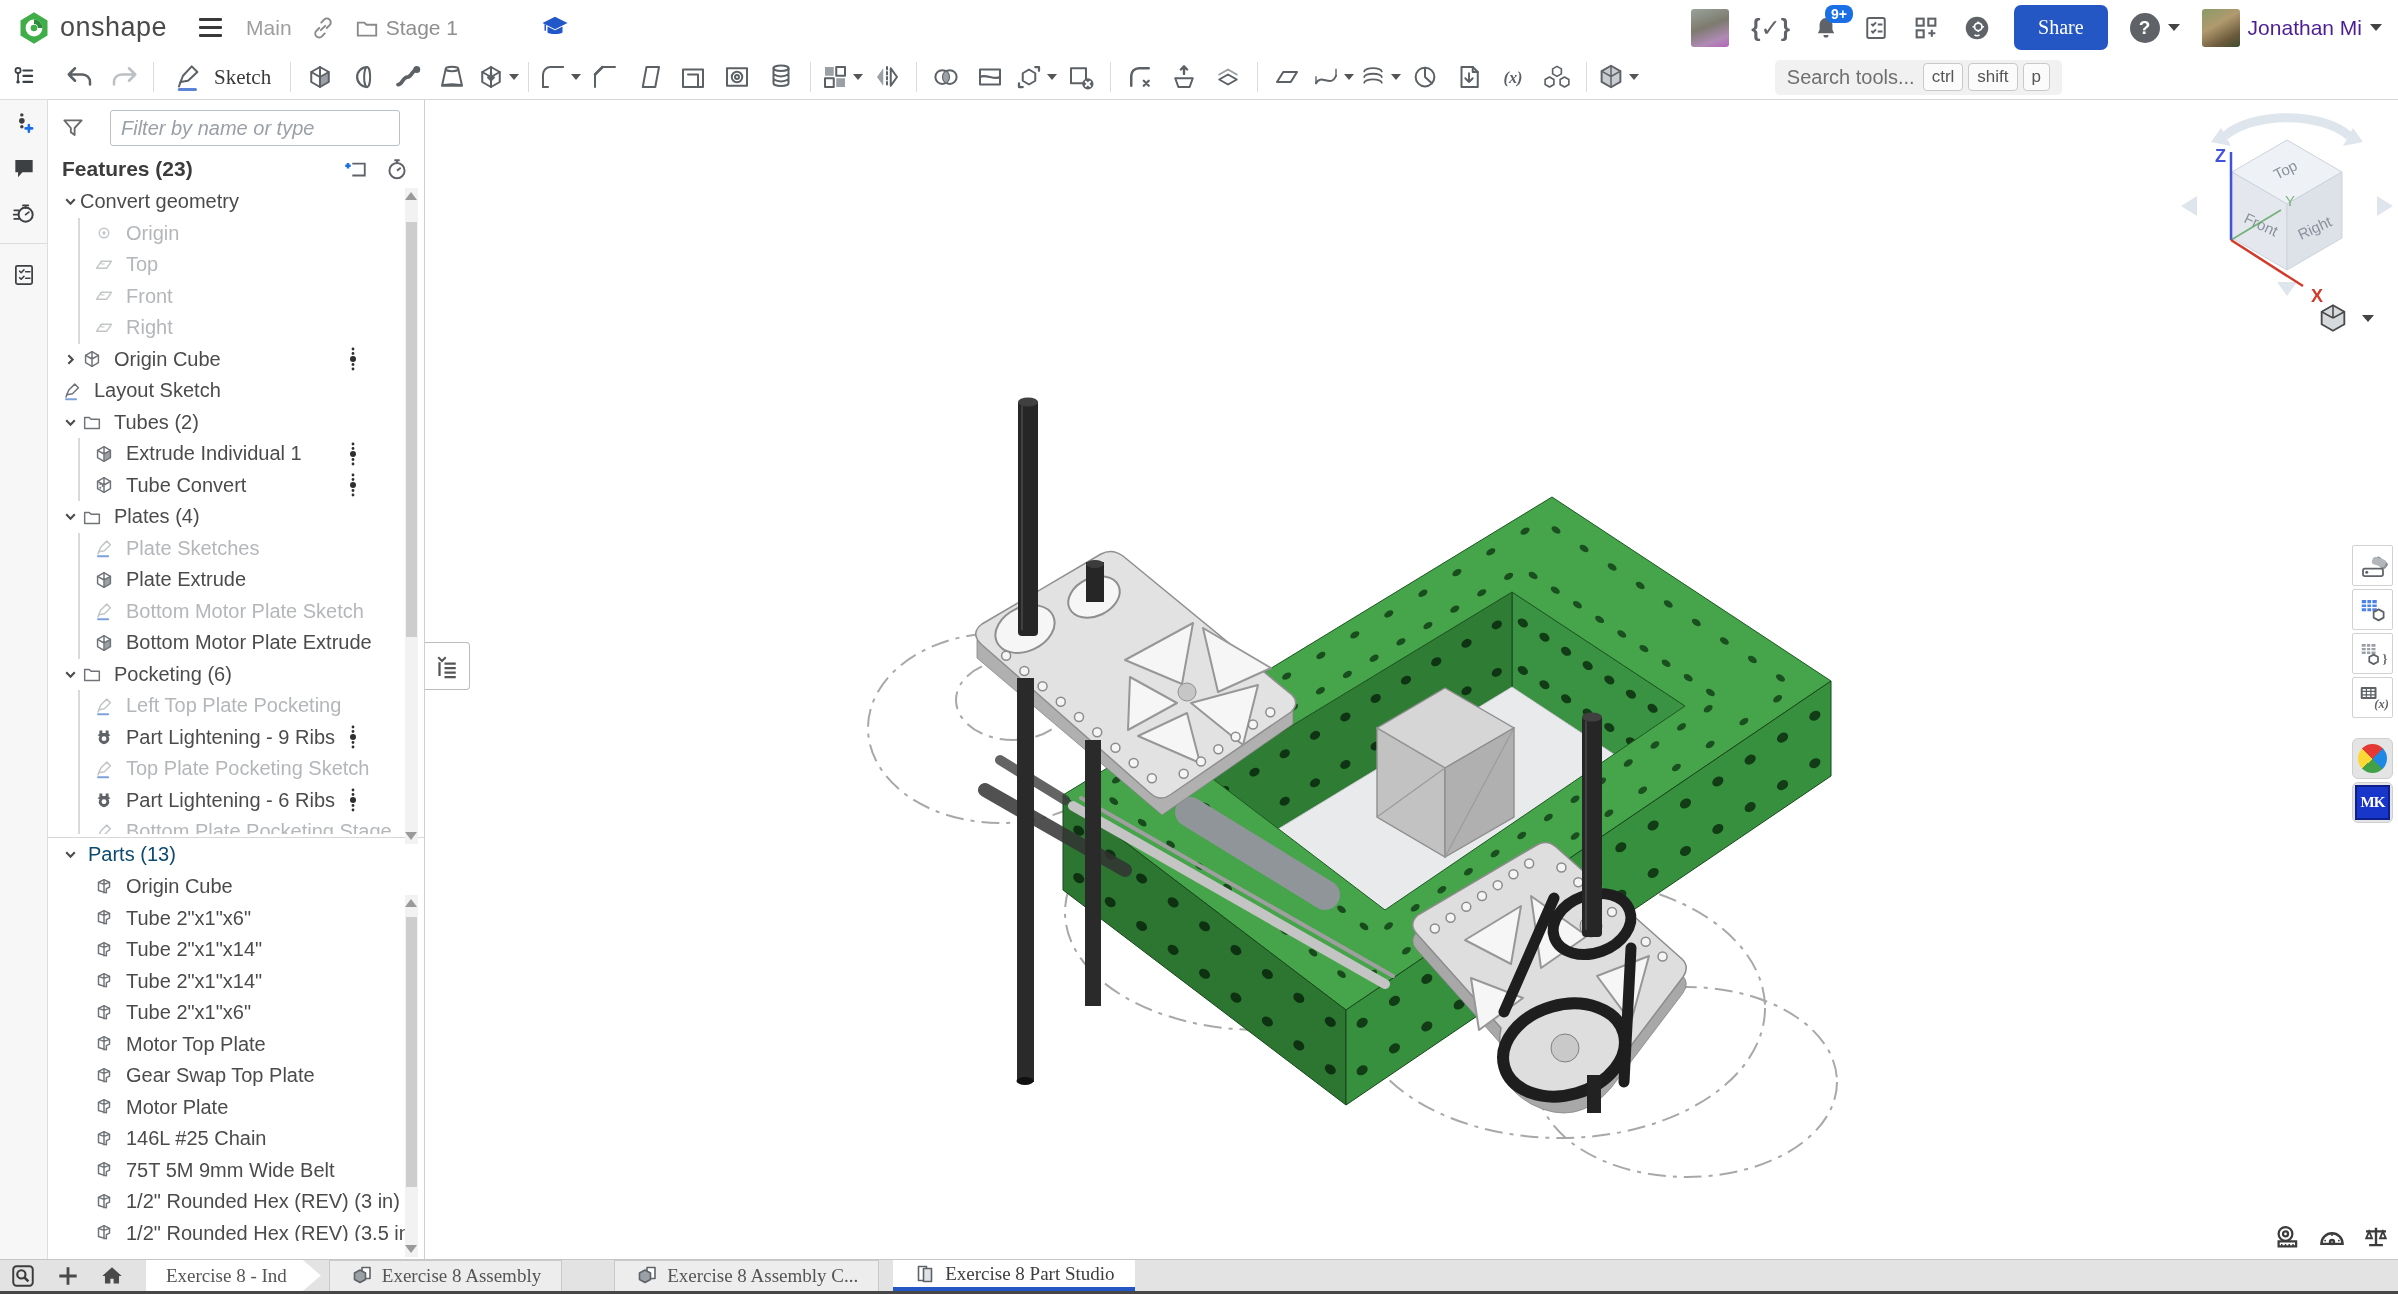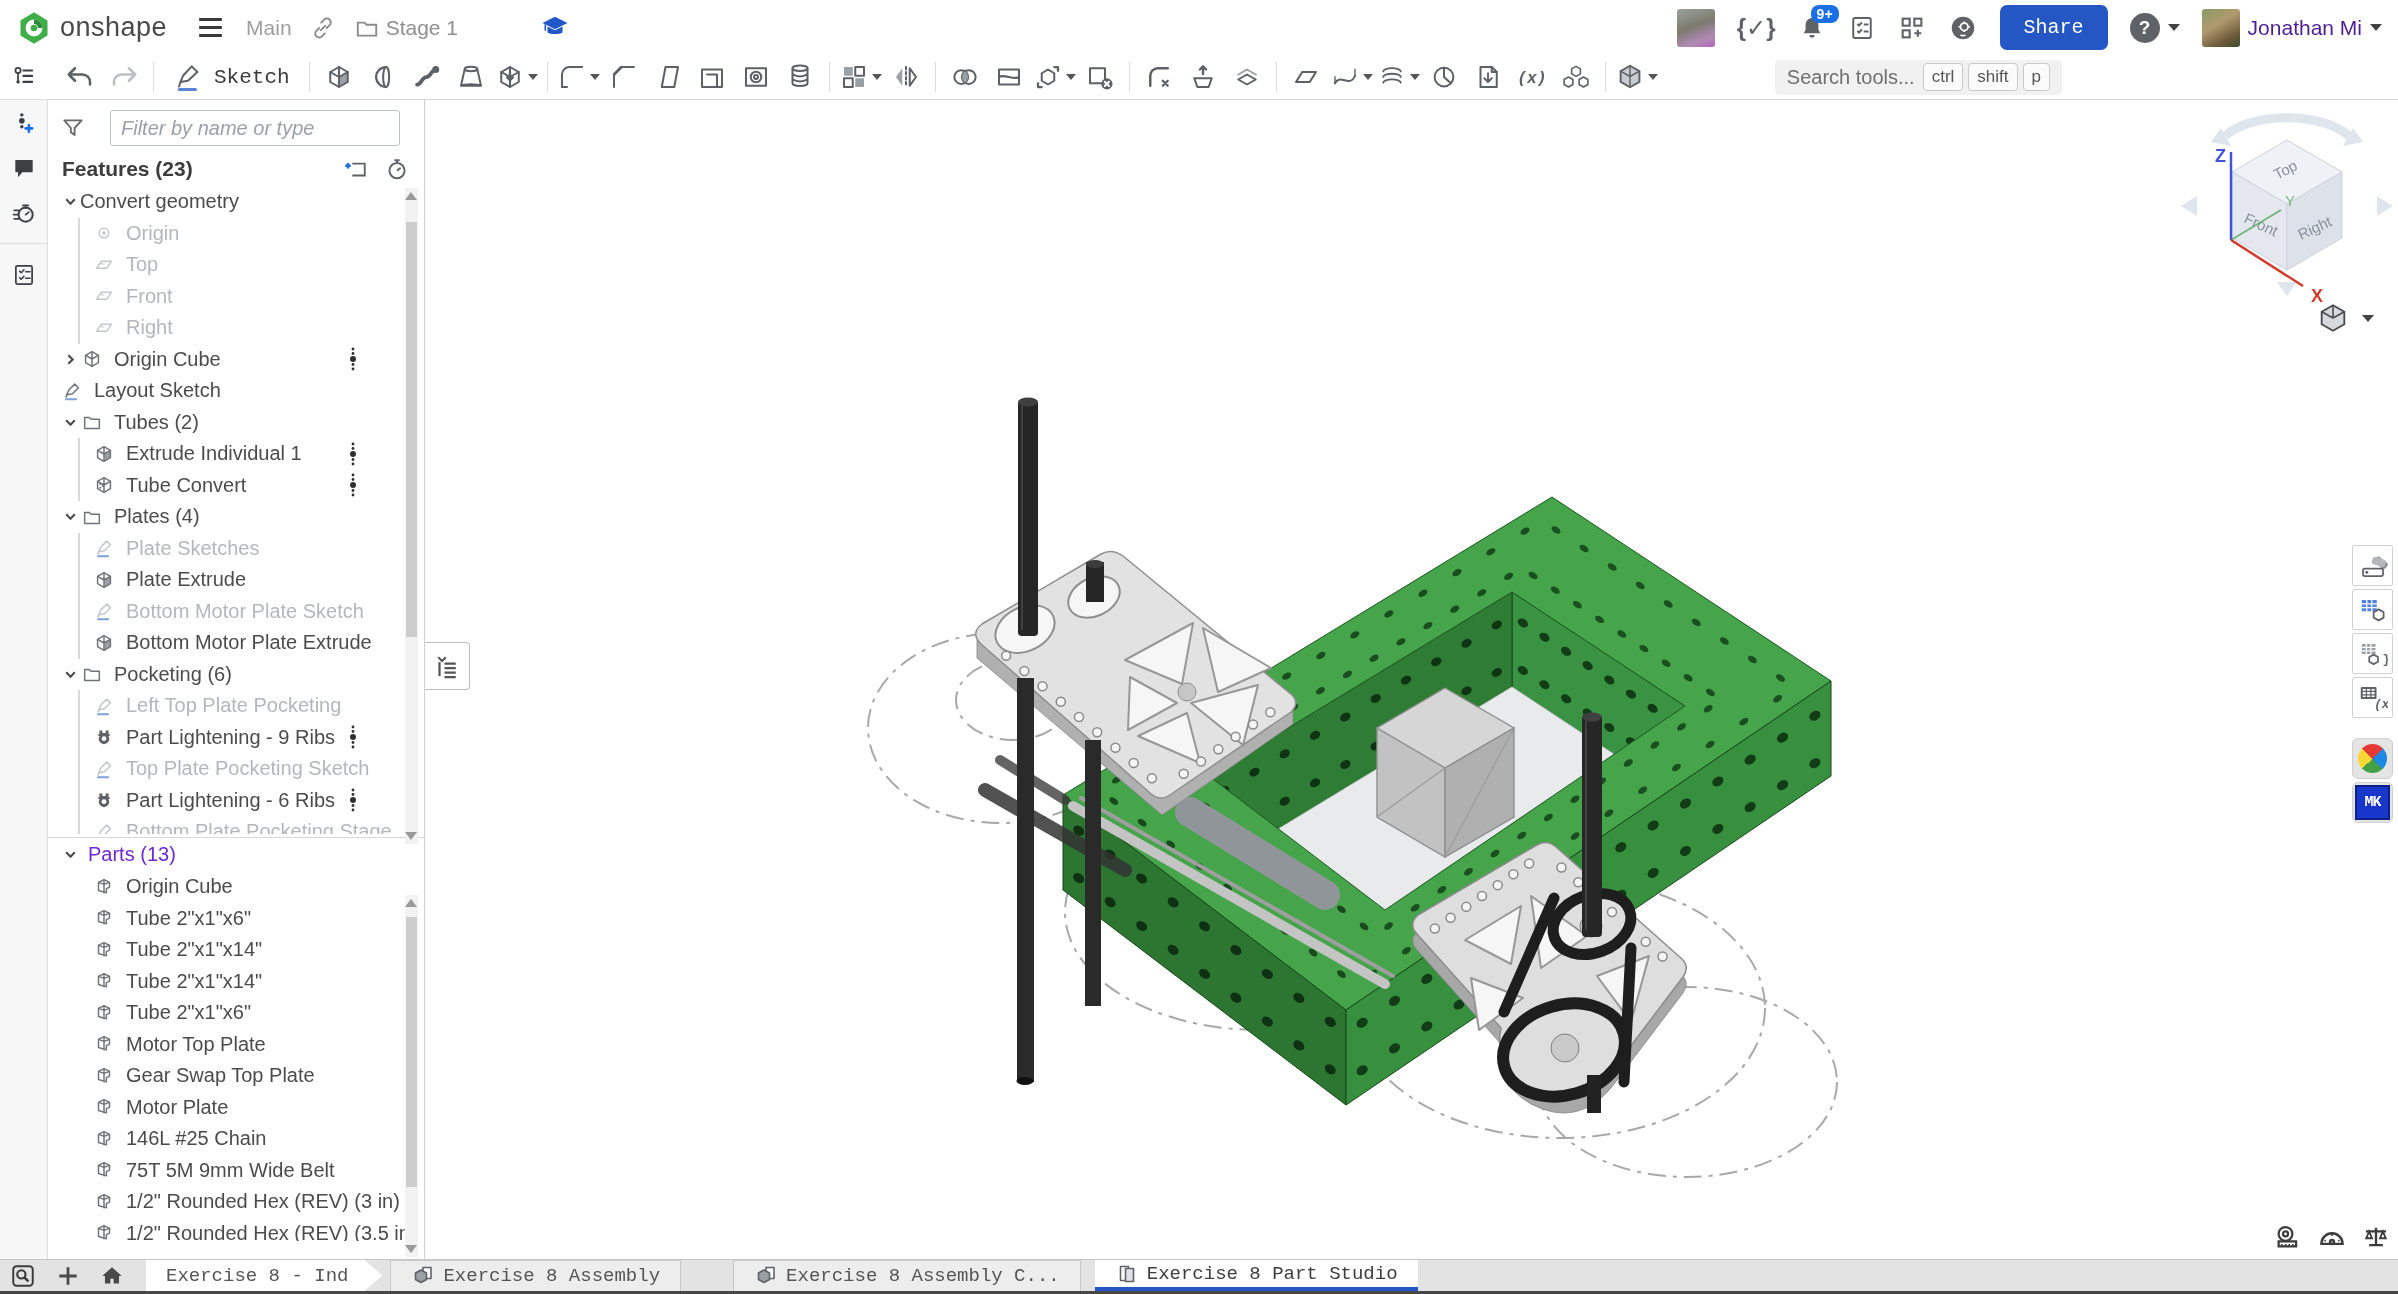--- a/index.html
+++ b/index.html
@@ -1,19 +1,19 @@
 <!DOCTYPE html>
 <html><head>
 <meta charset="utf-8">
 <style>
   html,body{margin:0;padding:0;background:#fff;}
   #app{position:relative;width:2398px;height:1294px;overflow:hidden;
        font-family:"Liberation Sans","DejaVu Sans",sans-serif;color:#3f3f3f;background:#fff;}
   svg{display:block}
-  button{font-family:Liberation Mono, monospace;cursor:pointer}
+  button{font-family:Liberation Serif, serif;cursor:pointer}
   
   #topbar{position:absolute;left:0;top:0;width:100%;height:55px;background:#fff;
           border-bottom:1px solid #e4e4e4;display:flex;align-items:center;}
   .h-left{display:flex;align-items:center;padding-left:16px;flex:1;min-width:0}
   .logo-text{font-size:27px;color:#4a4a4a;margin-left:8px;letter-spacing:.5px}
   .hamburger{margin-left:28px;border:none;background:none;display:flex;flex-direction:column;gap:5px;padding:4px}
   .hamburger i{display:block;width:23px;height:3px;background:#3a3a3a;border-radius:1px}
   #doc-title{font-size:27px;font-weight:bold;color:#3d3d3d;margin:0 0 0 24px;white-space:nowrap}
   .ws-label{font-size:21px;color:#9e9e9e;margin-left:20px}
   .h-ic{margin-left:18px;display:flex;align-items:center;color:#8a8a8a}
@@ -765,21 +765,21 @@
       <div class="thumb" style="top:34px;height:415px"></div>
       <span class="arr dn" style="bottom:4px"></span>
     </div>
     <div class="divline"></div>
     <div class="row" style="height:33px">
       <span class="cart">
         <svg width="15" height="15" viewBox="0 0 14 14" fill="none" stroke="currentColor" stroke-width="2">
             <path d="M3 5l4 4 4-4"></path>
           </svg>
       </span>
-      <span style="margin-left:8px;color:#6d28d9">Parts (13)</span>
+      <span style="margin-left:8px;color:#0c4a6e">Parts (13)</span>
     </div>
     <div class="parts">
         <div class="row ind">
           <span class="ric">
             <svg viewBox="0 0 24 24" fill="none" stroke="currentColor" stroke-width="1.6" stroke-linejoin="round" stroke-linecap="round">
               <path d="M6 7l6-3 6 3v5.2l-3.4 1.6v4.6L6 15.8Z"></path>
               <path d="M12 4v5.2L6 7m6 2.2 6-2.2m-6 2.2v9"></path>
             </svg>
           </span>
           <span>Origin Cube</span>

